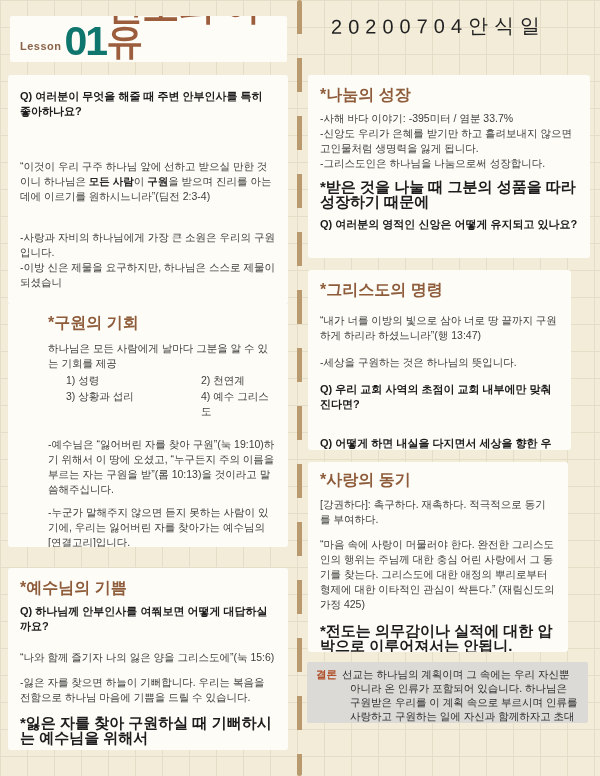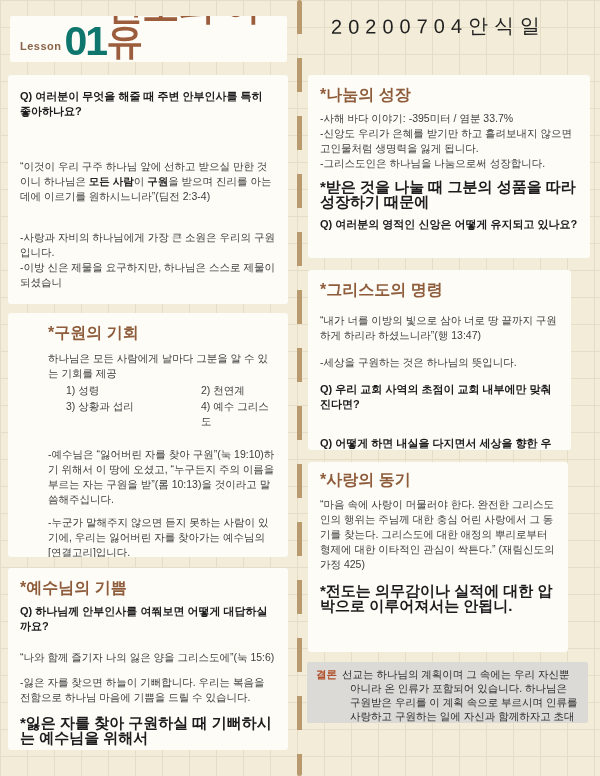--- a/index.html
+++ b/index.html
@@ -35,21 +35,21 @@
     position:absolute;left:331px;top:13px;font-size:20px;letter-spacing:6px;
     color:#1f1f1f;transform:rotate(-.4deg);white-space:nowrap;
   }
   .sec-title{font-size:16px;font-weight:bold;color:#8e5c3a;}
   .q{font-weight:bold;color:#1c1c1c;font-size:11px;}
   .emph{font-weight:bold;color:#1c1c1c;font-size:15px;}
   .b{font-weight:bold;color:#222;}
   .list2{display:grid;grid-template-columns:135px 1fr;padding-left:18px;margin-top:2px;row-gap:1px;}
   
   .p-la{left:8px;top:75px;width:280px;height:229px;}
-  .p-lb{left:8px;top:313px;width:280px;height:244px;padding-left:40px;}
+  .p-lb{left:8px;top:303px;width:280px;height:244px;padding-left:40px;}
   .p-lc{left:8px;top:568px;width:280px;height:182px;}
   .p-ra{left:308px;top:75px;width:282px;height:183px;}
   .p-rb{left:308px;top:270px;width:263px;height:180px;}
   .p-rc{left:308px;top:462px;width:260px;height:190px;padding:10px 12px;}
   .conclusion-box{
     position:absolute;left:307px;top:662px;width:281px;height:61px;
     background:#dbdad6;border-radius:2px;box-sizing:border-box;
     padding:5px 9px;font-size:10.5px;line-height:14px;color:#2c2c2c;overflow:hidden;
   }
   .conclusion-box p{margin:0;padding-left:34px;text-indent:-34px;}
@@ -116,19 +116,20 @@
 <div class="panel p-rb">
   <div class="sec-title">*그리스도의 명령</div>
   <div style="margin-top:16px">“내가 너를 이방의 빛으로 삼아 너로 땅 끝까지 구원하게 하리라 하셨느니라”(행 13:47)</div>
   <div style="margin-top:12px">-세상을 구원하는 것은 하나님의 뜻입니다.</div>
   <div class="q" style="margin-top:12px">Q) 우리 교회 사역의 초점이 교회 내부에만 맞춰진다면?</div>
   <div class="q" style="margin-top:24px">Q) 어떻게 하면 내실을 다지면서 세상을 향한 우리의 역할을 다할 수 있을까요?</div>
 </div>
 
 <div class="panel p-rc">
   <div class="sec-title">*사랑의 동기</div>
+  <div style="margin-top:10px">[강권하다]: 촉구하다. 재촉하다. 적극적으로 동기를 부여하다.</div>
   <div style="margin-top:10px">“마음 속에 사랑이 머물러야 한다. 완전한 그리스도인의 행위는 주님께 대한 충심 어린 사랑에서 그 동기를 찾는다. 그리스도에 대한 애정의 뿌리로부터 형제에 대한 이타적인 관심이 싹튼다.” (재림신도의 가정 425)</div>
   <div class="emph" style="margin-top:11px">*전도는 의무감이나 실적에 대한 압박으로 이루어져서는 안됩니.</div>
 </div>
 
 <div class="conclusion-box">
   <p><span class="conclusion-label">결론</span><span>선교는 하나님의 계획이며 그 속에는 우리 자신뿐 아니라 온 인류가 포함되어 있습니다. 하나님은 구원받은 우리를 이 계획 속으로 부르시며 인류를 사랑하고 구원하는 일에 자신과 함께하자고 초대하십니다.</span></p>
 </div>
 
 </body></html>

